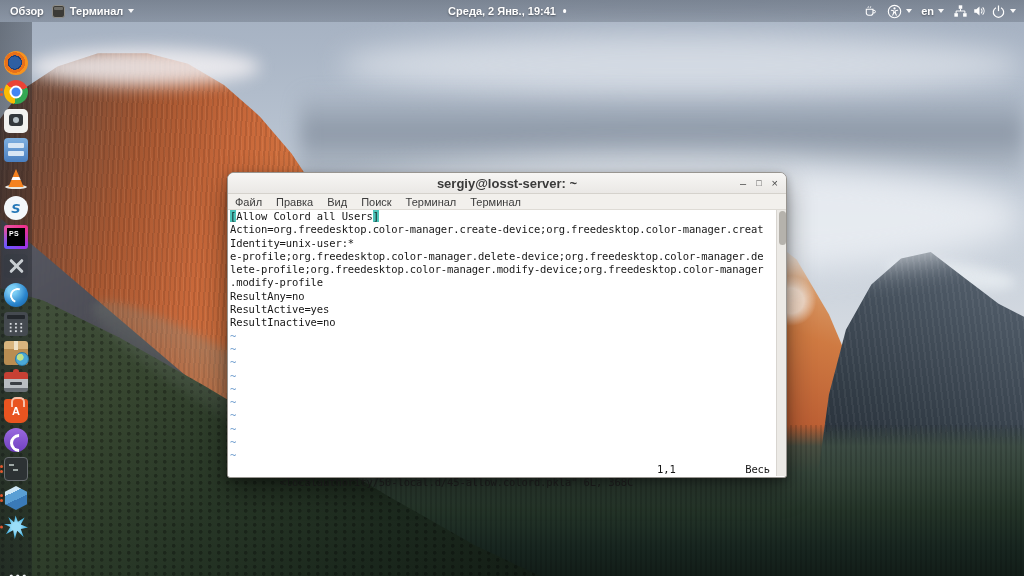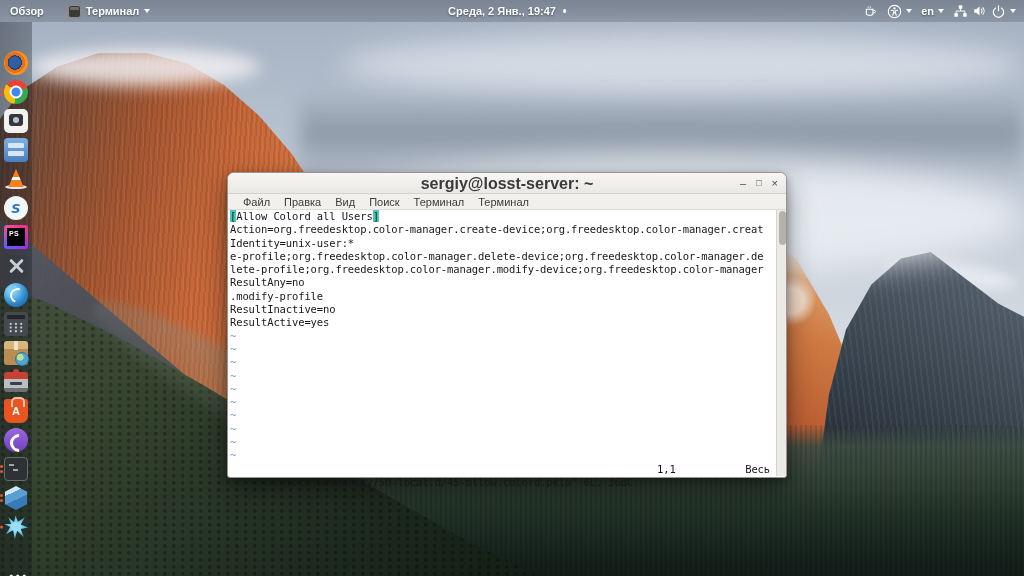--- a/index.html
+++ b/index.html
@@ -49,21 +49,21 @@
       radial-gradient(circle at 30% 40%,rgba(0,0,0,.28) 0 1.5px,transparent 2.2px),
       linear-gradient(140deg,#46543f 0%,#36452f 30%,#273626 55%,#1b281d 78%,#131d15 100%);
     background-size:9px 7px,100% 100%; }
   .scree { left:70px; top:360px; width:330px; height:60px; transform:rotate(31deg); filter:blur(5px); border-radius:50%;
     background:linear-gradient(180deg,rgba(134,144,132,.4),rgba(90,100,92,.18)); }
 
   
   .topbar { position:absolute; left:0; top:0; width:1024px; height:22px; z-index:40;
     background:linear-gradient(180deg,rgba(44,50,60,.34),rgba(60,68,80,.26));
     color:#fff; font-size:11px; font-weight:bold; text-shadow:0 1px 2px rgba(0,0,0,.45); }
-  .tb-left { position:absolute; left:10px; top:0; height:22px; display:flex; align-items:center; gap:24px; }
+  .tb-left { position:absolute; left:10px; top:0; height:22px; display:flex; align-items:center; gap:8px; }
   .tb-appmenu { display:flex; align-items:center; gap:5px; }
   .app-badge { width:13px; height:13px; background:#3b3a36; border:1px solid #8e8d88; border-radius:3px; position:relative; }
   .app-badge::after { content:""; position:absolute; left:1px; right:1px; top:1px; height:3px; background:#6e6d68; border-radius:1px; }
   .caret { width:0; height:0; border-left:3.5px solid transparent; border-right:3.5px solid transparent; border-top:4px solid rgba(255,255,255,.95); display:inline-block; }
   .tb-clock { position:absolute; left:50%; top:0; transform:translateX(-54%); height:22px; display:flex; align-items:center; gap:7px; }
   .clock-dot { width:3.5px; height:3.5px; border-radius:50%; background:#fff; }
   .tb-right { position:absolute; right:8px; top:0; height:22px; display:flex; align-items:center; gap:9px; }
   .tb-right svg { display:block; }
   .tb-group { display:flex; align-items:center; gap:4px; }
 
@@ -123,24 +123,24 @@
   .ic-splash { clip-path:polygon(48% 2%,58% 28%,86% 10%,70% 40%,100% 52%,70% 58%,82% 92%,55% 66%,45% 100%,38% 64%,8% 80%,26% 50%,0 38%,30% 38%,18% 8%,42% 30%);
     background:radial-gradient(circle at 50% 50%,#9adef8 0 25%,#4ab4e4 60%,#2a94cc 100%); }
   .ic-apps { left:3px; top:3px; width:19px; height:19px;
     background-image:radial-gradient(circle,#eef1f3 1.6px,transparent 2px); background-size:6.5px 6.5px; background-position:1px 1px; }
 
   
   .window { position:absolute; left:227px; top:172px; width:560px; height:306px; z-index:20;
     background:#fff; border:1px solid #989590; border-radius:7px 7px 3px 3px;
     box-shadow:0 12px 28px rgba(0,0,0,.42),0 3px 8px rgba(0,0,0,.28); }
   .titlebar { height:21px; border-radius:6px 6px 0 0; background:linear-gradient(#f7f6f4,#eae8e5); border-bottom:1px solid #d5d2cc; position:relative; }
-  .title { text-align:center; font-weight:bold; font-size:16px; line-height:21px; color:#3a3a3a; }
+  .title { text-align:center; font-weight:bold; font-size:13px; line-height:21px; color:#3a3a3a; }
   .controls { position:absolute; right:8px; top:0; height:21px; display:flex; gap:10px; align-items:center; color:#4a4a4a; font-size:11px; }
   .controls span { line-height:1; cursor:default; }
-  .menubar { height:16px; background:#f2f0ec; border-bottom:1px solid #dedbd5; display:flex; padding-left:8px; font-size:11px; line-height:16px; color:#3c3c3c; }
+  .menubar { height:16px; background:#f2f0ec; border-bottom:1px solid #dedbd5; display:flex; padding-left:0; font-size:11px; line-height:16px; color:#3c3c3c; }
   .menubar span { padding:0 7px; }
   .term-body { position:relative; height:266px; background:#fff; color:#171717;
     font-family:"DejaVu Sans Mono",monospace; font-size:10.5px; line-height:13.3px; letter-spacing:-0.12px; }
   .trow { height:13.3px; white-space:pre; padding-left:2px; overflow:hidden; }
   .tilde { color:#729fcf; }
   .cur { background:#4cc4ba; color:#10201e; }
   .srow { position:relative; height:13.3px; padding-left:2px; white-space:pre; }
   .ruler { position:absolute; left:429px; top:0; }
   .scrollpos { position:absolute; right:16px; top:0; }
   .scrollbar { position:absolute; right:0; top:0; width:10px; height:100%; background:#eceae6; border-left:1px solid #d8d5d0; }
@@ -170,21 +170,21 @@
   <div class="topbar">
     <div class="tb-left">
       <span>Обзор</span>
       <span class="tb-appmenu">
         <span class="app-badge"></span>
         <span>Терминал</span>
         <span class="caret"></span>
       </span>
     </div>
     <div class="tb-clock">
-      <span>Среда, 2 Янв., 19:47</span>
+      <span>Среда, 2 Янв., 19:41</span>
       <span class="clock-dot"></span>
     </div>
     <div class="tb-right">
       <span>
         <svg width="15" height="14" viewBox="0 0 16 16">
           <path d="M3.2 6h7.6v4.3a2.6 2.6 0 0 1-2.6 2.6H5.8a2.6 2.6 0 0 1-2.6-2.6z" fill="none" stroke="#fff" stroke-width="1.2"></path>
           <path d="M10.8 7.2h1.3a1.5 1.5 0 0 1 0 3h-1.3" fill="none" stroke="#fff" stroke-width="1.1"></path>
           <path d="M5 4.6c0-1 .7-1 .7-1.9M7.6 4.6c0-1 .7-1 .7-1.9" fill="none" stroke="#fff" stroke-width="1"></path>
         </svg>
       </span>
@@ -314,24 +314,24 @@
       <span>Поиск</span>
       <span>Терминал</span>
       <span>Терминал</span>
     </div>
     <div class="term-body">
       <div class="trow"><span class="cur">[</span><span>Allow Colord all Users</span><span class="cur">]</span></div>
       <div class="trow">Action=org.freedesktop.color-manager.create-device;org.freedesktop.color-manager.creat</div>
       <div class="trow">Identity=unix-user:*</div>
       <div class="trow">e-profile;org.freedesktop.color-manager.delete-device;org.freedesktop.color-manager.de</div>
       <div class="trow">lete-profile;org.freedesktop.color-manager.modify-device;org.freedesktop.color-manager</div>
+      <div class="trow">.modify-profile</div>
       <div class="trow">ResultAny=no</div>
-      <div class="trow">.modify-profile</div>
+      <div class="trow">ResultActive=yes</div>
       <div class="trow">ResultInactive=no</div>
-      <div class="trow">ResultActive=yes</div>
       <div class="trow tilde">~</div>
       <div class="trow tilde">~</div>
       <div class="trow tilde">~</div>
       <div class="trow tilde">~</div>
       <div class="trow tilde">~</div>
       <div class="trow tilde">~</div>
       <div class="trow tilde">~</div>
       <div class="trow tilde">~</div>
       <div class="trow tilde">~</div>
       <div class="trow tilde">~</div>

